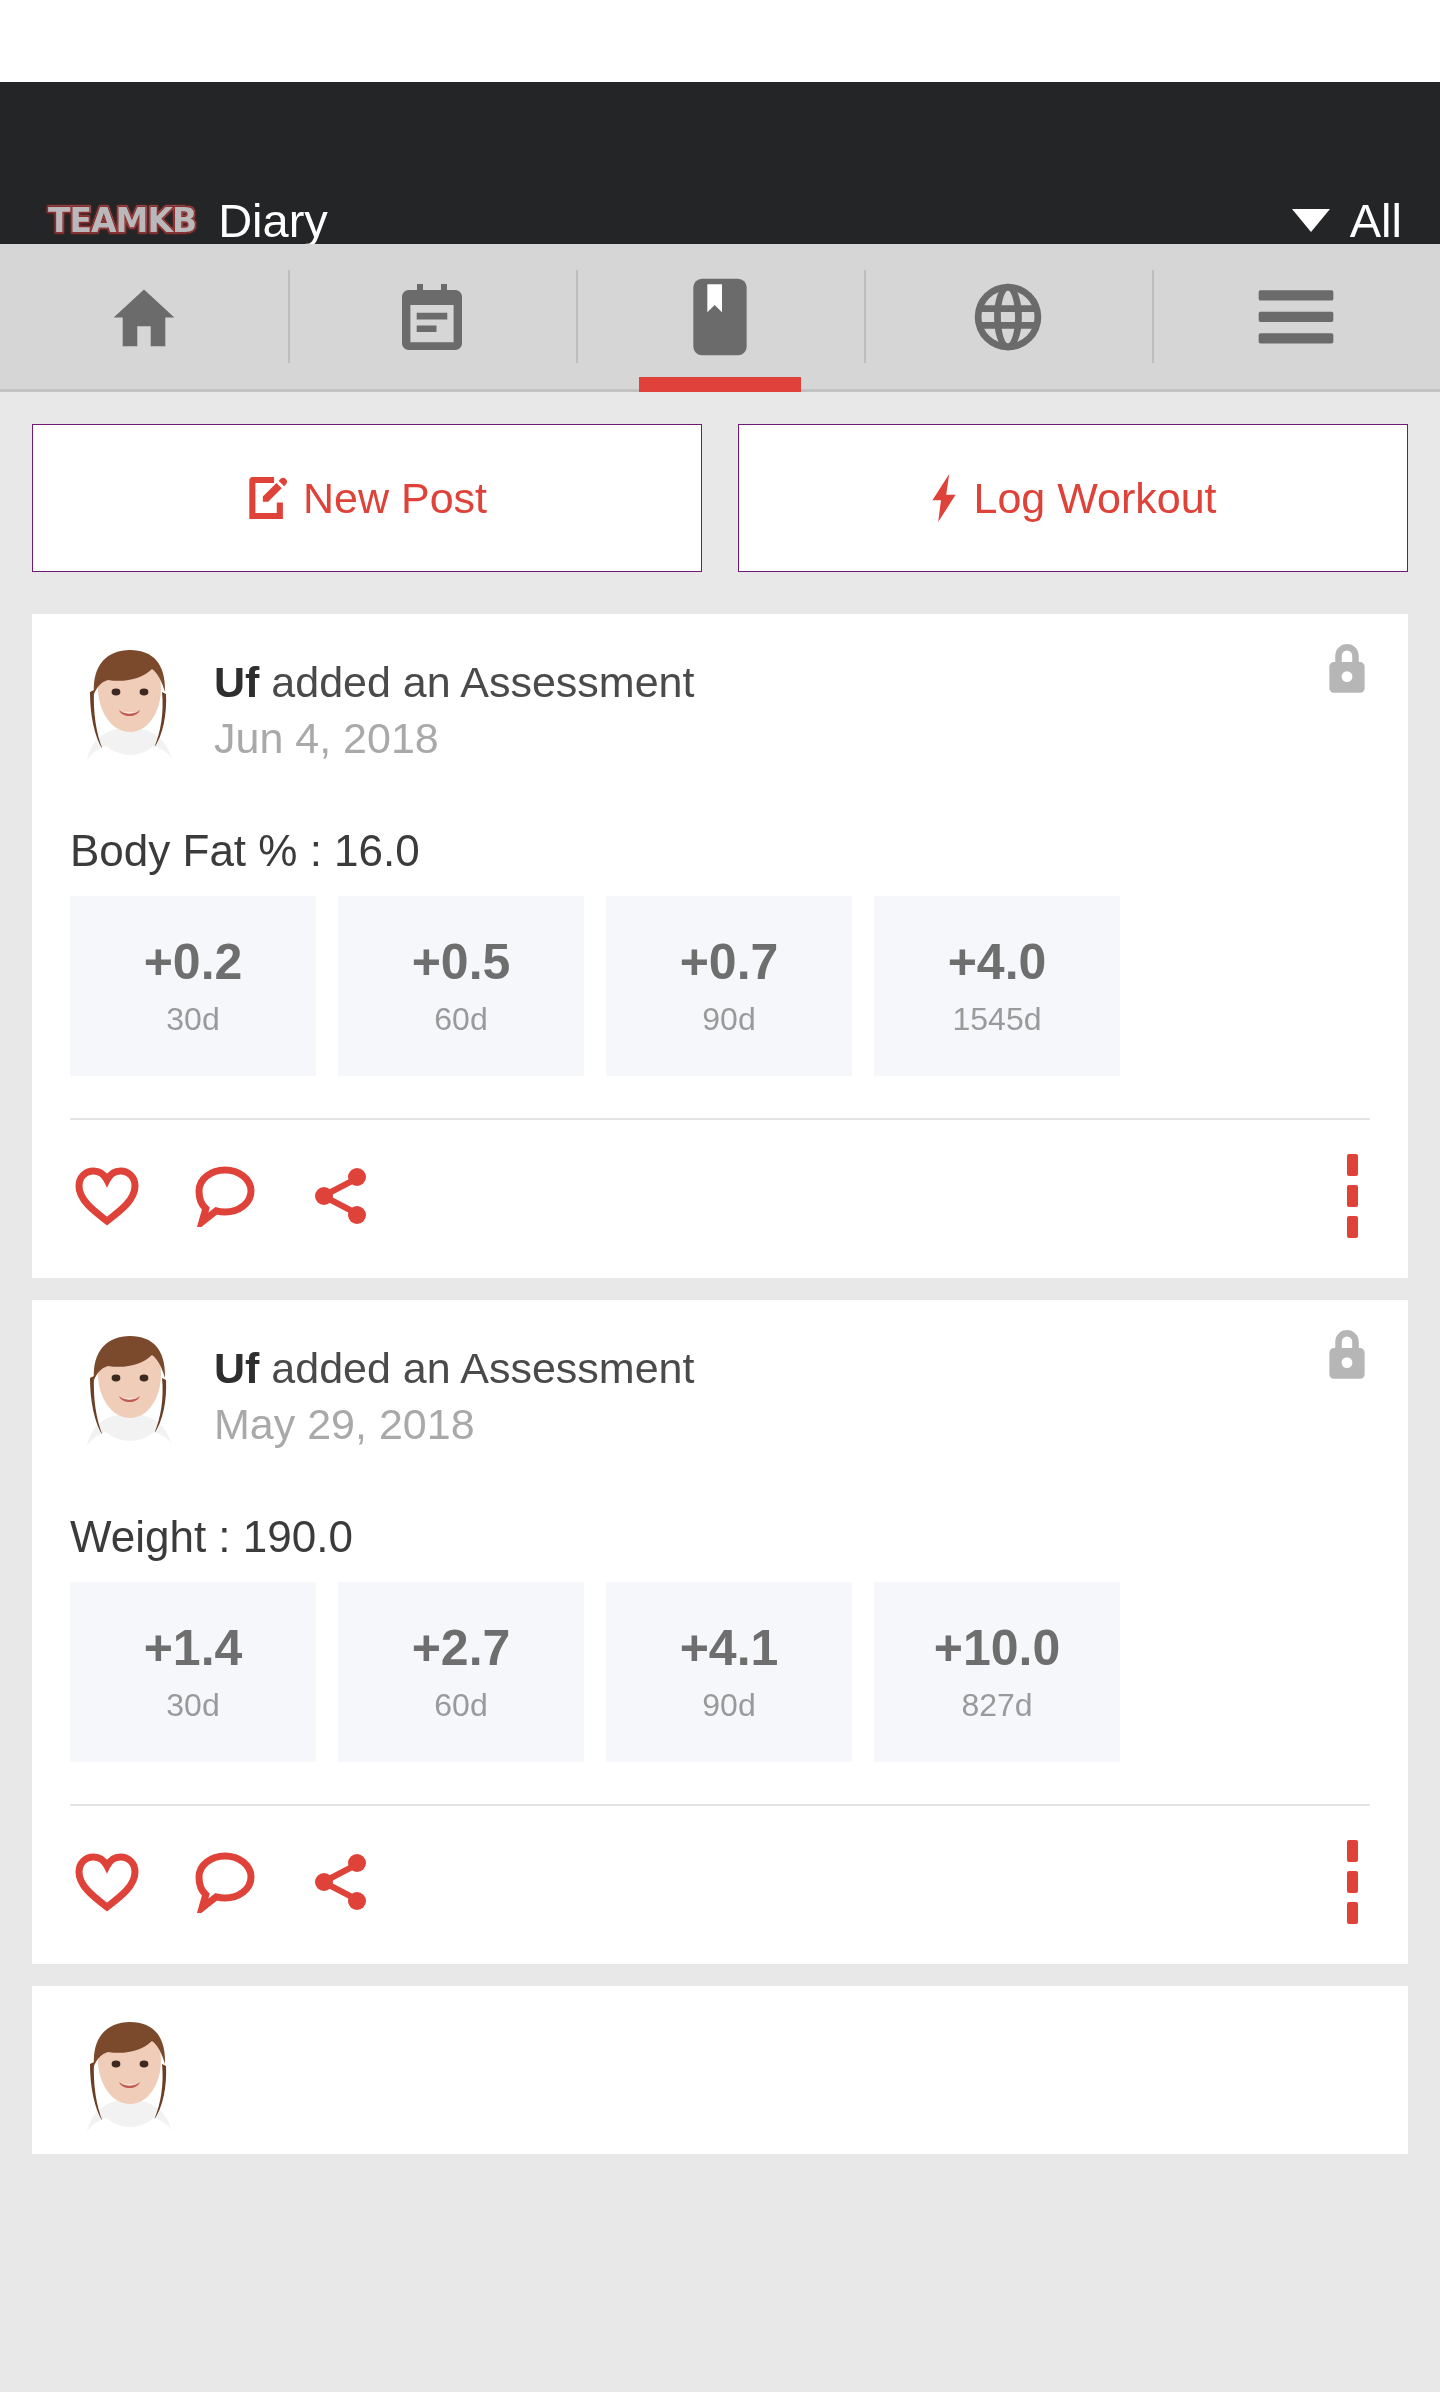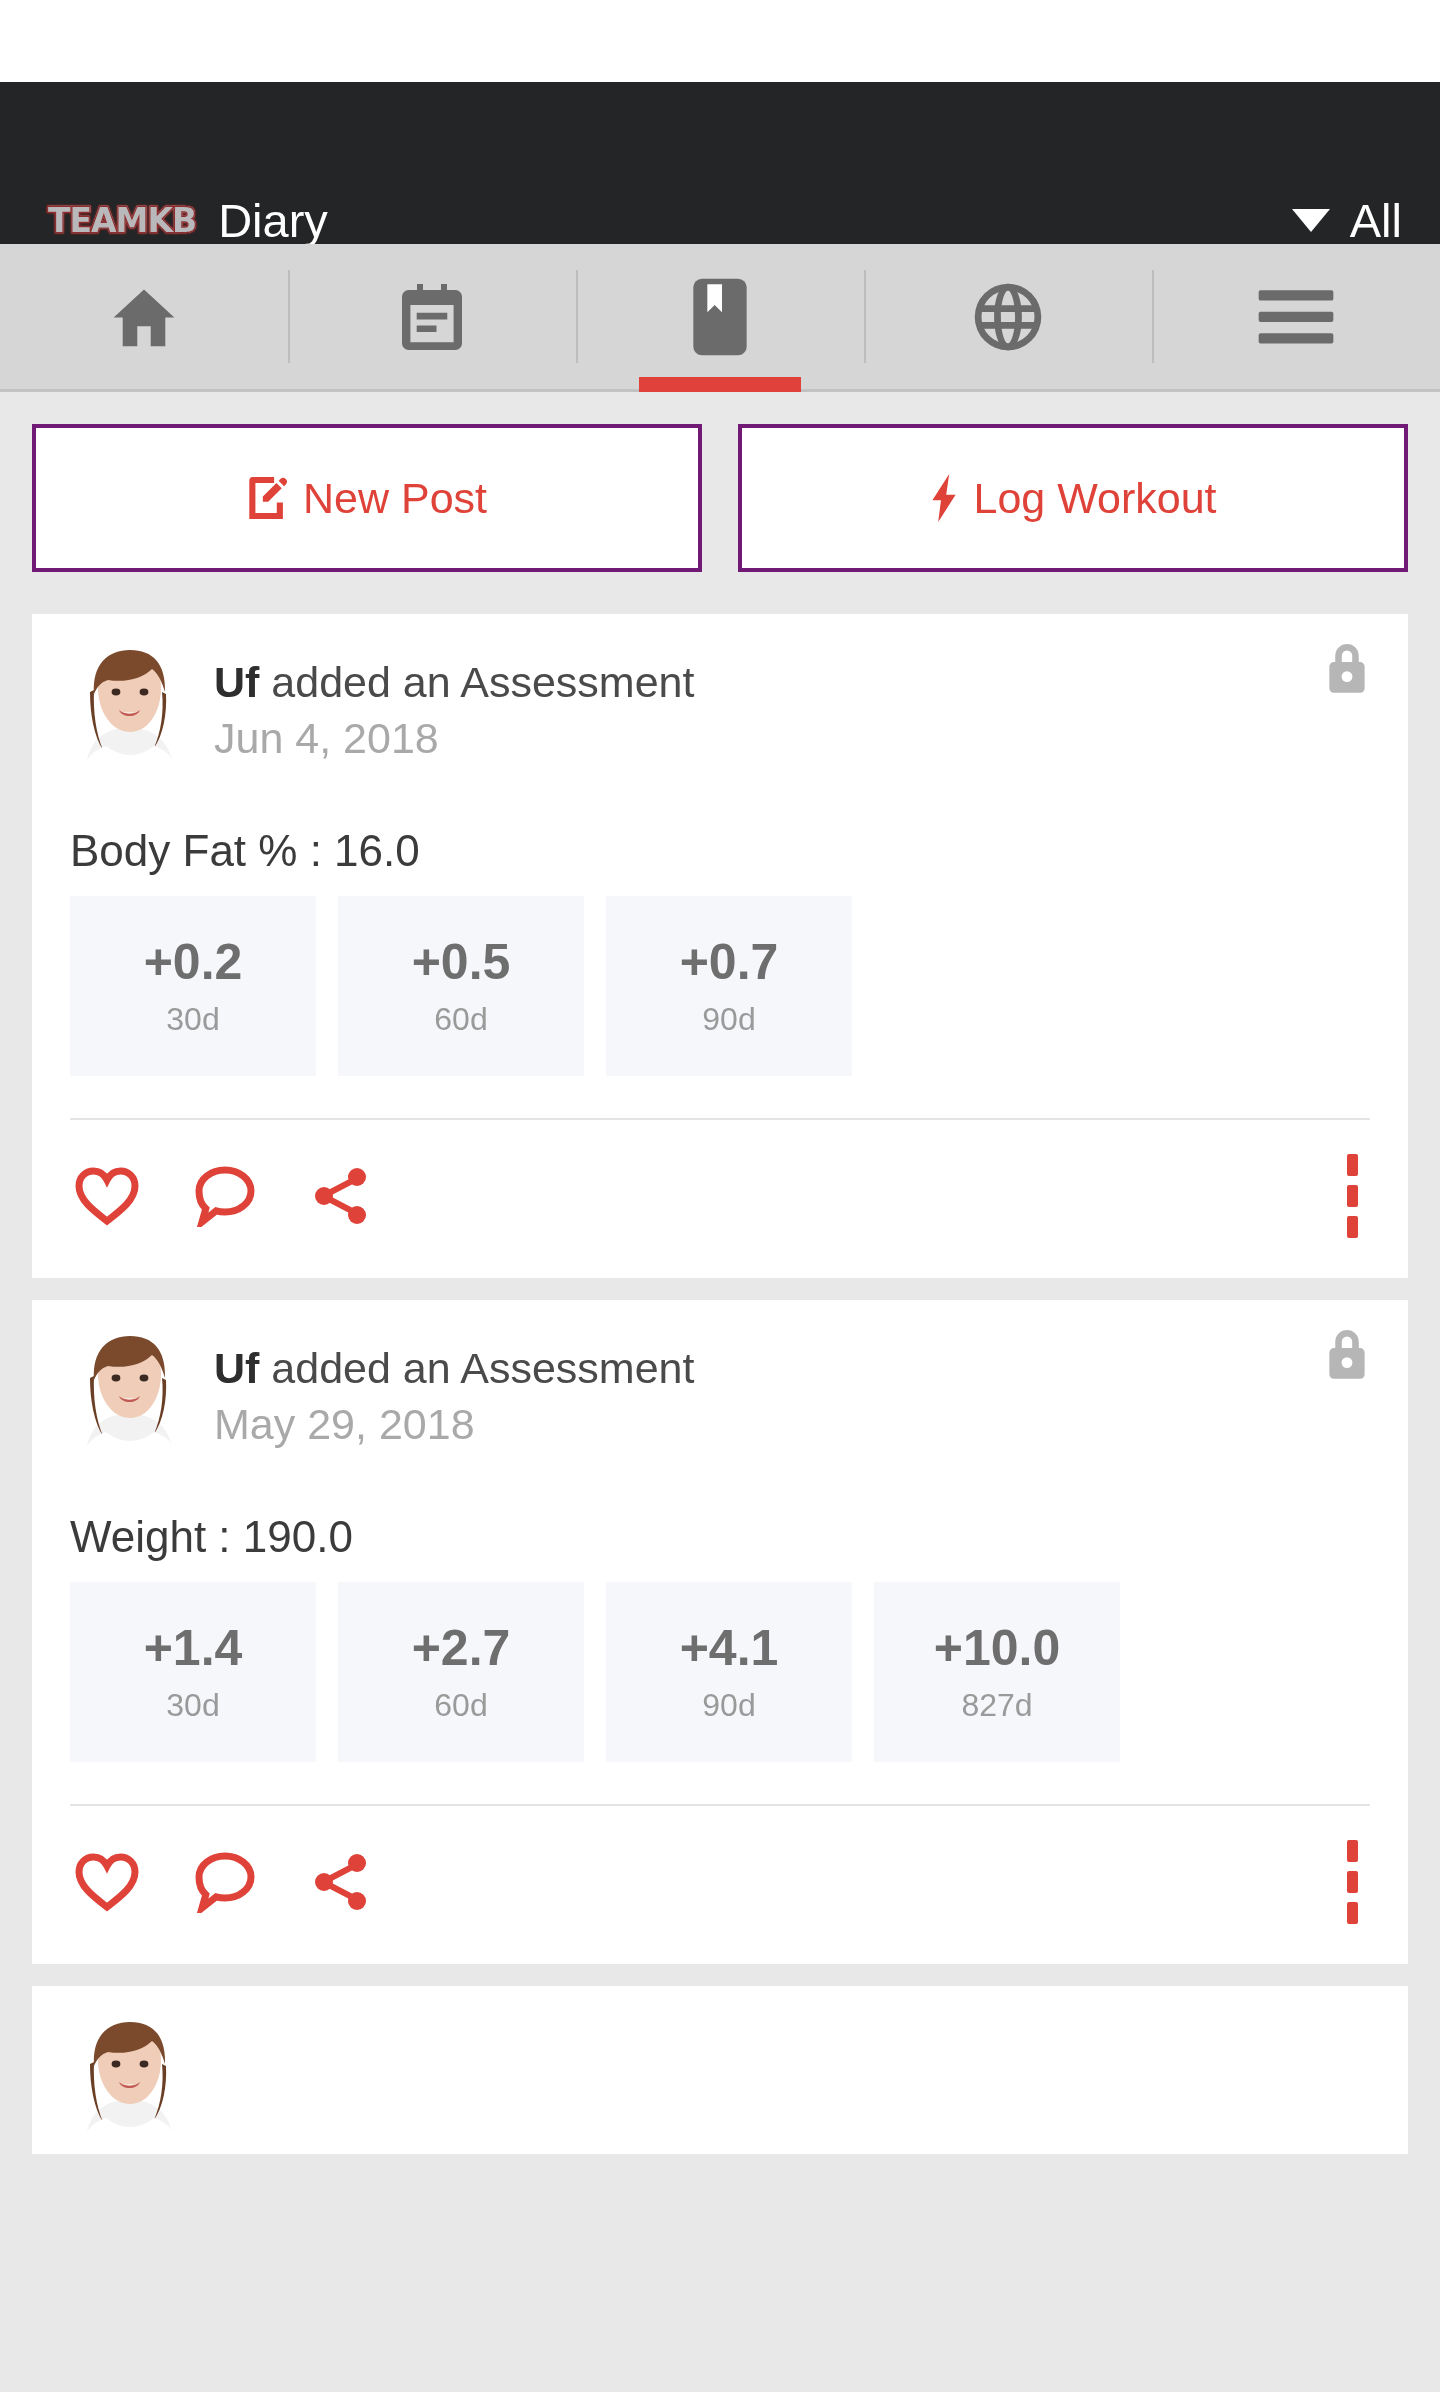--- a/index.html
+++ b/index.html
@@ -57,21 +57,21 @@
   .tab svg{ display:block; }
   .tab .ico{ fill:#6b6b6b; }
   .tab-underline{
     position:absolute; bottom:-3px; left:22%; width:56%; height:15px;
     background:#e0413a;
   }
 
   
   .action-row{ display:flex; gap:36px; padding:32px 32px 26px 32px; }
   .action-btn{
-    flex:1; height:148px; background:#ffffff; border:4px solid #701a75;
+    flex:1; height:148px; background:#ffffff; border:1px solid #701a75;
     display:flex; align-items:center; justify-content:center; gap:14px;
     color:#df4238; font-size:43px; cursor:pointer;
   }
   .action-btn svg{ fill:#df4238; display:block; }
 
   
   .feed{ padding:16px 32px; display:flex; flex-direction:column; gap:22px; }
   .card{ background:#ffffff; position:relative; padding:34px 38px 0 38px; }
 
   .card-head{ display:flex; gap:26px; }
@@ -248,20 +248,24 @@
           <div class="stat-val">+0.2</div>
           <div class="stat-lbl">30d</div>
         </div>
         <div class="stat">
           <div class="stat-val">+0.5</div>
           <div class="stat-lbl">60d</div>
         </div>
         <div class="stat">
           <div class="stat-val">+0.7</div>
           <div class="stat-lbl">90d</div>
+        </div>
+        <div class="stat">
+          <div class="stat-val">+4.0</div>
+          <div class="stat-lbl">1545d</div>
         </div>
       </div>
 
       <div class="divider"></div>
 
       <div class="card-actions">
         <div class="act-left">
           <span>
             <svg width="66" height="60" viewBox="0 0 66 60">
                 <path class="icon-red" d="M33 55C20 45 5 34 5 20 5 11 11.5 5 19.5 5 26 5 30.5 9 33 14c2.5-5 7-9 13.5-9C54.5 5 61 11 61 20c0 14-15 25-28 35z"></path>

